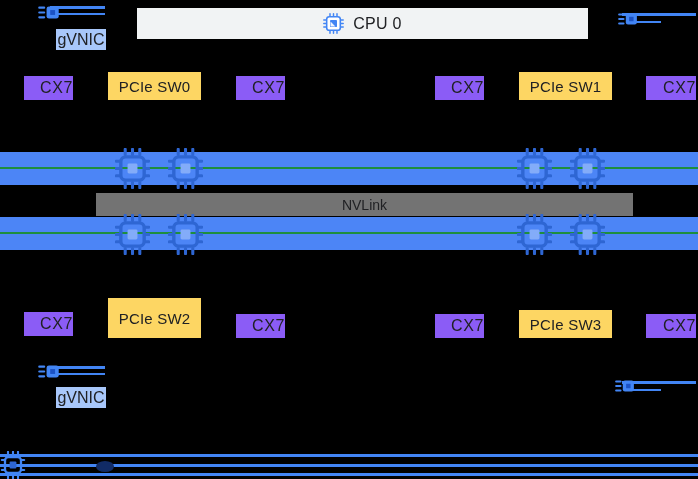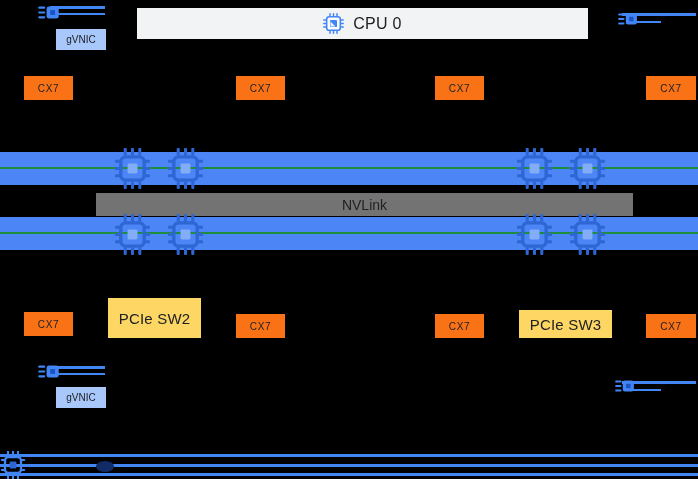--- a/index.html
+++ b/index.html
@@ -3,22 +3,22 @@
 <meta charset="utf-8">
 <style>
   html,body{margin:0;padding:0;background:#000;}
   #stage{
     position:relative;width:698px;height:479px;background:#000;overflow:hidden;
     font-family:"Liberation Sans",sans-serif;color:#202124;
   }
   .abs{position:absolute;}
   .box{display:flex;align-items:center;justify-content:center;box-sizing:border-box;}
   .cpu-box{background:#F1F3F4;gap:9px;font-size:16px;font-weight:500;letter-spacing:.3px;}
-  .nic-box{background:#f97316;font-size:10px;font-weight:500;letter-spacing:.6px;}
-  .gvnic-box{background:#A8C7FA;font-size:10px;font-weight:500;}
+  .nic-box{background:#8b5cf6;font-size:16px;font-weight:500;letter-spacing:.6px;justify-content:flex-end;}
+  .gvnic-box{background:#A8C7FA;font-size:16px;font-weight:500;}
   .sw-box{background:#FDD663;font-size:15px;font-weight:500;letter-spacing:.2px;}
   .bus{background:#4C85F6;width:698px;height:33px;left:0;}
   .nvlink{background:#737373;font-size:14px;font-weight:500;}
   .green-line{background:#1E8E3E;height:2px;width:698px;left:0;}
   .blue-line{background:#4285F4;}
   .gpu-chip{color:#2E66D3;--chip-inner:#83ACF9;}
   .net-chip{color:#4285F4;--chip-inner:#2E66D3;}
   .dark-dot{background:#112B66;border-radius:50%;}
   svg{display:block;}
 </style>
@@ -88,25 +88,31 @@
       <svg width="21" height="21">
           <use href="#chip-cpu"></use>
         </svg>
     </span>
     <span>CPU 0</span>
   </div>
 
   <div class="abs box nic-box" style="left:24px;top:76px;width:49px;height:24px">
     <span>CX7</span>
   </div>
+  <div class="abs box sw-box" style="left:108px;top:72px;width:93px;height:28px">
+    <span>PCIe SW0</span>
+  </div>
   <div class="abs box nic-box" style="left:236px;top:76px;width:49px;height:24px">
     <span>CX7</span>
   </div>
   <div class="abs box nic-box" style="left:435px;top:76px;width:49px;height:24px">
     <span>CX7</span>
+  </div>
+  <div class="abs box sw-box" style="left:519px;top:72px;width:93px;height:28px">
+    <span>PCIe SW1</span>
   </div>
   <div class="abs box nic-box" style="left:646px;top:76px;width:50px;height:24px">
     <span>CX7</span>
   </div>
 
   <div class="abs bus" style="top:152px"></div>
   <div class="abs green-line" style="top:167px"></div>
   <div class="abs gpu-chip" style="left:115px;top:148px">
     <svg width="35" height="41">
         <use href="#chip-mono"></use>

